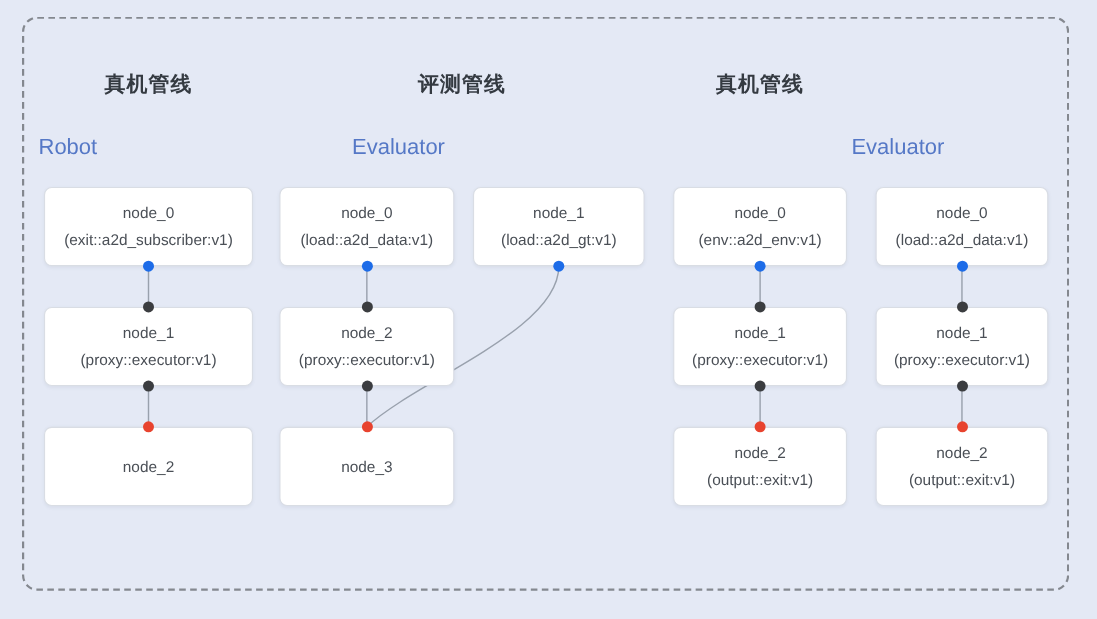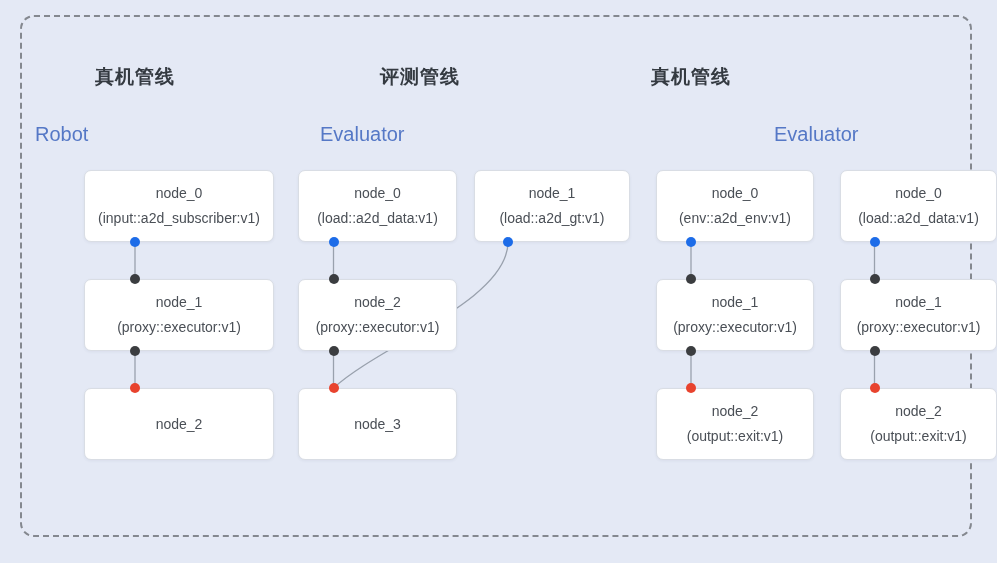--- a/index.html
+++ b/index.html
@@ -63,21 +63,20 @@
     display: flex;
     flex-direction: column;
     justify-content: center;
     align-items: center;
     text-align: left;
     font-size: 14px;
     line-height: 25px;
     color: var(--node_text, #4a4f56);
     z-index: 2;
     box-shadow: 0 1px 3px rgba(70, 80, 110, 0.07);
-    margin-left: 44px;
   }
   .dot {
     position: absolute;
     width: 10px; height: 10px;
     border-radius: 50%;
     z-index: 3;
   }
   .dot.blue { background: var(--dot_blue, #1d6ce8); }
   .dot.dark { background: var(--dot_dark, #3b3d40); }
   .dot.red  { background: var(--dot_red, #e8432e); }
@@ -106,21 +105,21 @@
 
   <div class="title-zh" style="left:320px">评测管线</div>
   <div class="title-en" style="left:320px">Evaluator</div>
 
   <div class="title-zh" style="left:591px">真机管线</div>
 
   <div class="title-en" style="left:774px">Evaluator</div>
 
   <div class="node" style="left:40px;top:170px;width:190px">
     <div>node_0</div>
-    <div>(input::a2d_subscriber:v1)</div>
+    <div>(exit::a2d_subscriber:v1)</div>
   </div>
   <div class="node" style="left:40px;top:279px;width:190px">
     <div>node_1</div>
     <div>(proxy::executor:v1)</div>
   </div>
   <div class="node" style="left:40px;top:388px;width:190px">
     <div>node_2</div>
   </div>
 
   <div class="node" style="left:254px;top:170px;width:159px">

